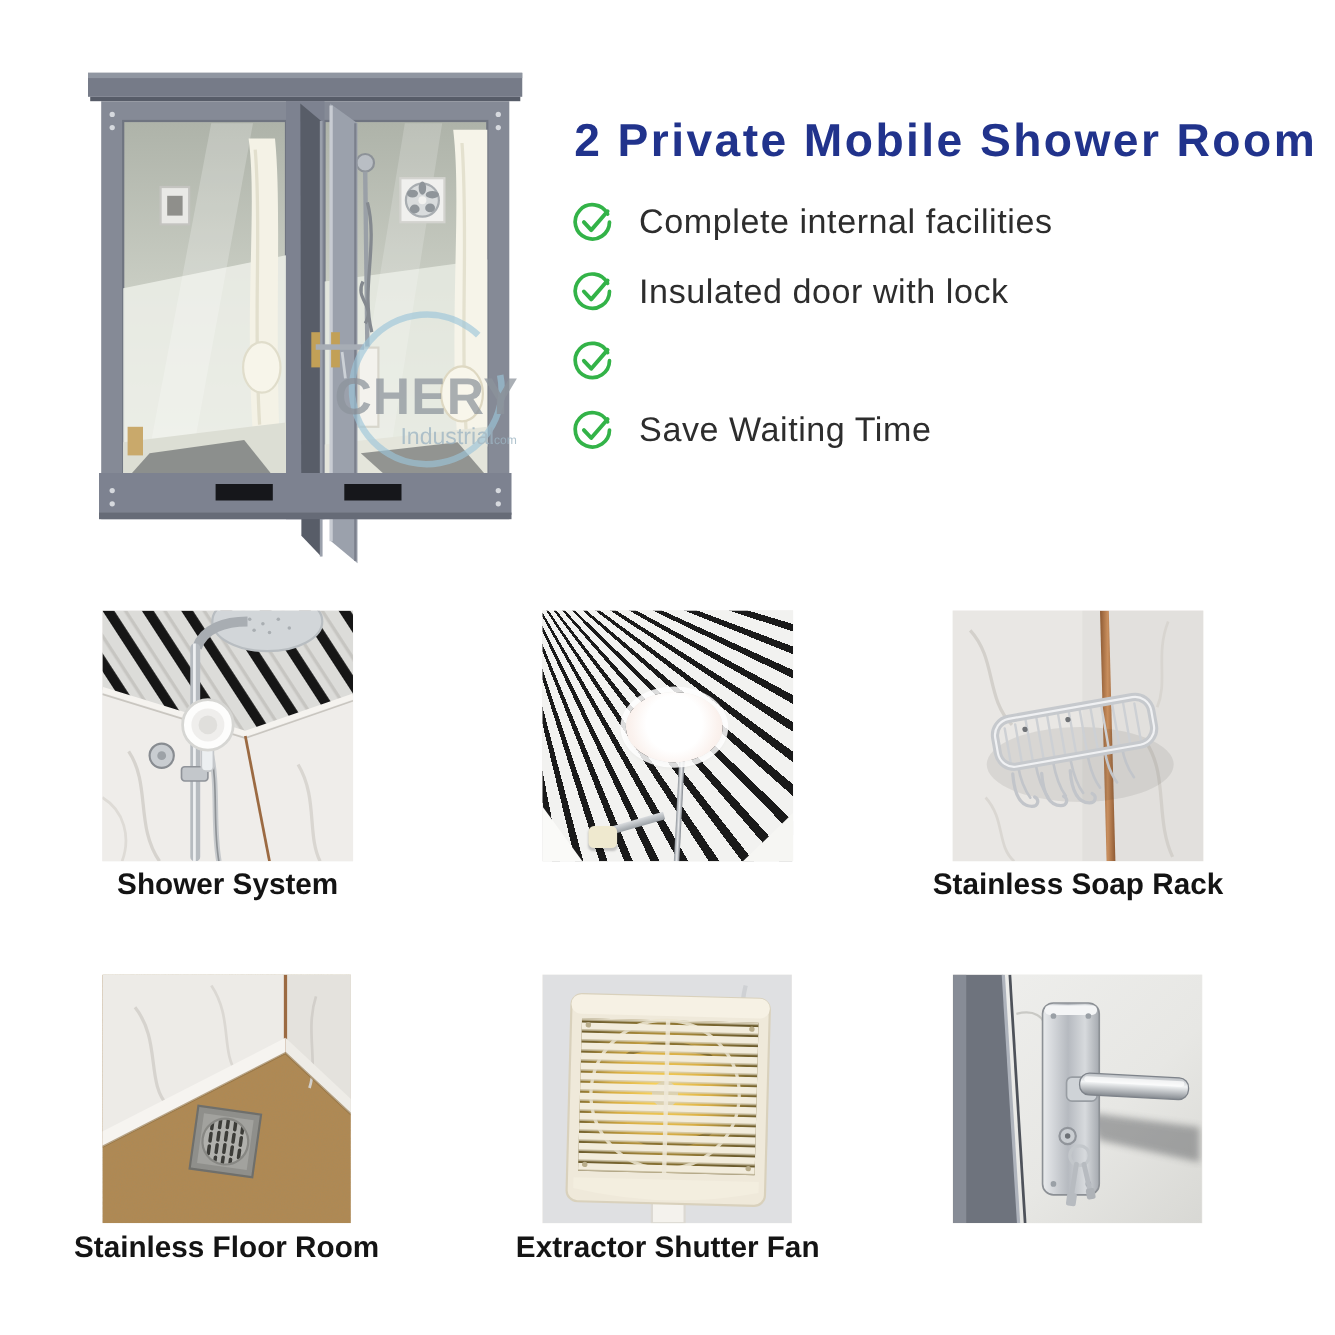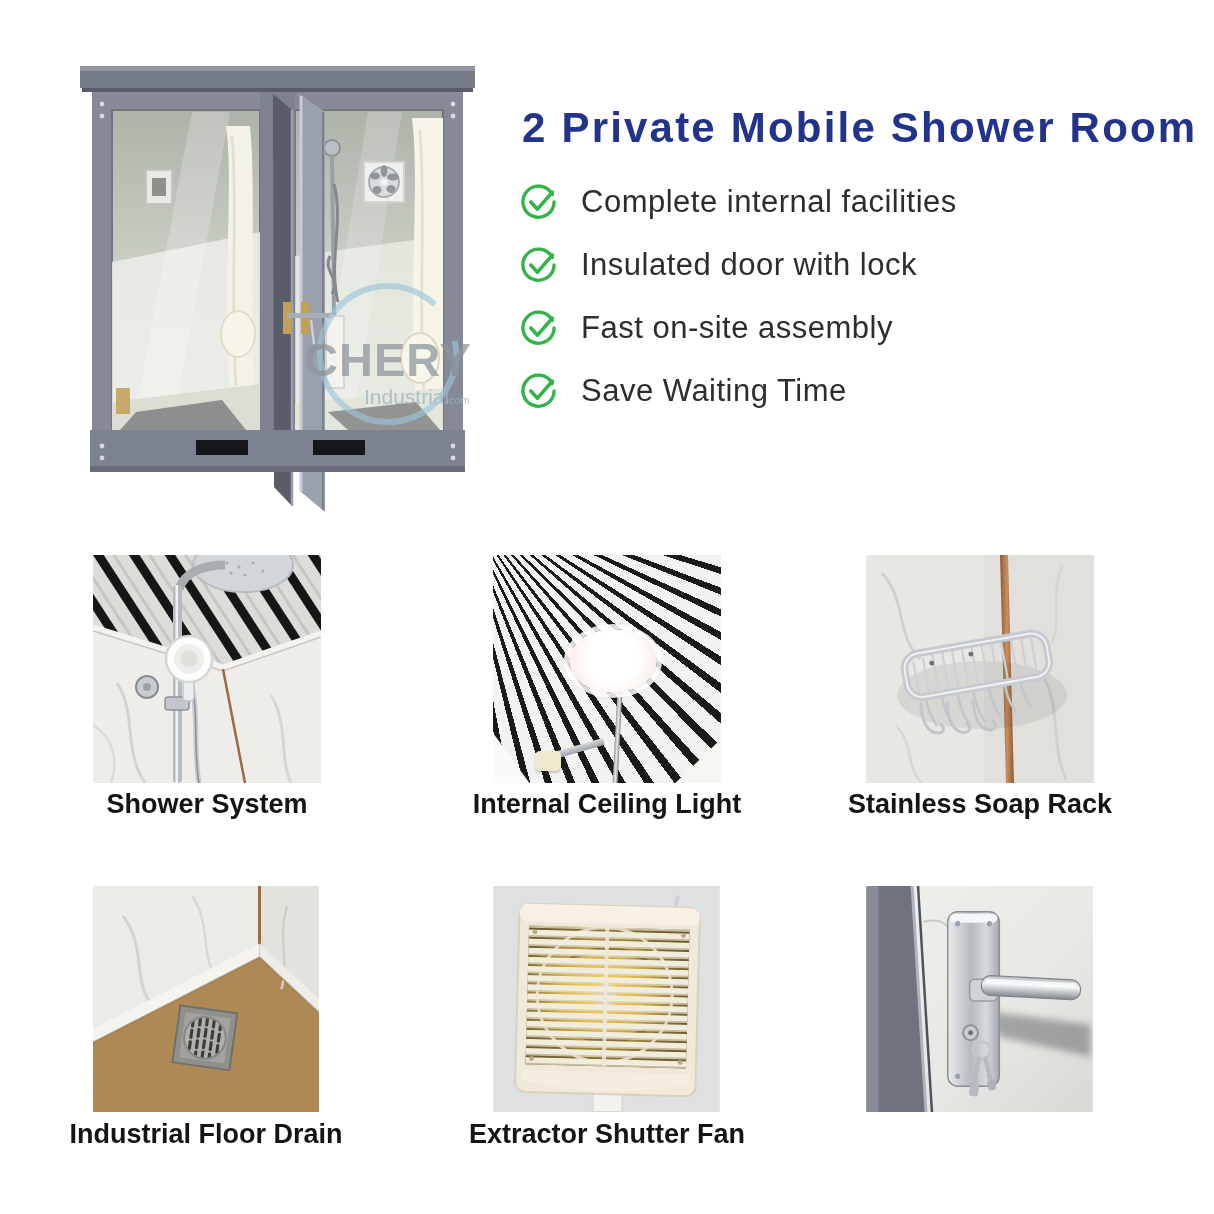--- a/index.html
+++ b/index.html
@@ -144,21 +144,20 @@
         <path d="M33.5 13.2 A15.2 15.2 0 1 0 35.2 20.4" fill="none" stroke="#33b348" stroke-width="3.3" stroke-linecap="round"></path>
         <path d="M12.5 20.5 L19 27.5 L33.5 10.8" fill="none" stroke="#33b348" stroke-width="3.5" stroke-linecap="round" stroke-linejoin="round"></path>
       </svg>
       <span class="label">Insulated door with lock</span>
     </div>
     <div class="benefit">
       <svg class="check" viewBox="0 0 40 40">
         <path d="M33.5 13.2 A15.2 15.2 0 1 0 35.2 20.4" fill="none" stroke="#33b348" stroke-width="3.3" stroke-linecap="round"></path>
         <path d="M12.5 20.5 L19 27.5 L33.5 10.8" fill="none" stroke="#33b348" stroke-width="3.5" stroke-linecap="round" stroke-linejoin="round"></path>
       </svg>
-      <span class="label">Fast on-site assembly</span>
     </div>
     <div class="benefit">
       <svg class="check" viewBox="0 0 40 40">
         <path d="M33.5 13.2 A15.2 15.2 0 1 0 35.2 20.4" fill="none" stroke="#33b348" stroke-width="3.3" stroke-linecap="round"></path>
         <path d="M12.5 20.5 L19 27.5 L33.5 10.8" fill="none" stroke="#33b348" stroke-width="3.5" stroke-linecap="round" stroke-linejoin="round"></path>
       </svg>
       <span class="label">Save Waiting Time</span>
     </div>
   </div>
 
@@ -206,21 +205,20 @@
 
   <div class="photo" style="left:493px;top:555px;width:228px;height:228px;">
     <div style="position:absolute;inset:0;background:repeating-conic-gradient(from 30deg at -18% -30%, #f2f2f0 0deg 2.6deg, #1a1a1a 2.6deg 3.9deg);"></div>
     <div style="position:absolute;left:0;bottom:0;width:228px;height:50px;background:#fafaf8;clip-path:polygon(0 100%,0 0,16% 100%);"></div>
     <div style="position:absolute;right:0;bottom:0;width:228px;height:44px;background:#f6f6f3;clip-path:polygon(100% 0,100% 100%,80% 100%);"></div>
     <div style="position:absolute;left:122px;top:136px;width:5px;height:92px;transform:rotate(3deg);background:linear-gradient(to right,#8f959b,#e8eaec,#7f848b);"></div>
     <div style="position:absolute;left:46px;top:192px;width:66px;height:7px;transform:rotate(-16deg);background:linear-gradient(to bottom,#d9dcdf,#9aa0a5);"></div>
     <div style="position:absolute;left:42px;top:196px;width:26px;height:20px;border-radius:5px;background:#efe9cf;box-shadow:0 2px 2px rgba(0,0,0,.2);"></div>
     <div style="position:absolute;left:76px;top:74px;width:88px;height:64px;border-radius:50%;background:radial-gradient(circle at 50% 45%, #ffffff 0 45%, #fbf2ee 70%, #f3e8e3 100%);box-shadow:0 0 0 5px rgba(255,255,255,.85), 0 3px 6px rgba(0,0,0,.15);"></div>
   </div>
-  <div class="caption" style="left:417px;top:789px;">Internal Ceiling Light</div>
 
   <div class="photo" style="left:866px;top:555px;width:228px;height:228px;">
     <svg viewBox="0 0 228 228">
       <defs>
         <linearGradient id="copper1" x1="0" y1="0" x2="1" y2="0">
           <stop offset="0" stop-color="#8e5a33"></stop>
             <stop offset="0.5" stop-color="#c98f5e"></stop>
             <stop offset="1" stop-color="#8e5a33"></stop>
         </linearGradient>
       </defs>
@@ -300,21 +298,21 @@
         <g clip-path="url(#grate)" stroke="#3c3c38" stroke-width="3.2" stroke-linecap="round" stroke-dasharray="7 4.5">
           <line x1="99" y1="136" x2="99" y2="170"></line>
             <line x1="106" y1="134" x2="106" y2="172"></line>
           <line x1="113" y1="133" x2="113" y2="173"></line>
             <line x1="120" y1="134" x2="120" y2="172"></line>
           <line x1="127" y1="136" x2="127" y2="170"></line>
         </g>
       </g>
     </svg>
   </div>
-  <div class="caption" style="left:16px;top:1119px;">Industrial Floor Drain</div>
+  <div class="caption" style="left:16px;top:1119px;">Stainless Floor Room</div>
 
   <div class="photo" style="left:493px;top:886px;width:227px;height:226px;">
     <svg viewBox="0 0 228 228">
       <defs>
         <radialGradient id="glow" cx="0.46" cy="0.47" r="0.62">
           <stop offset="0" stop-color="#ffd95e"></stop>
             <stop offset="0.45" stop-color="#d8ae44"></stop>
           <stop offset="0.8" stop-color="#7c682f"></stop>
             <stop offset="1" stop-color="#6a5a2c"></stop>
         </radialGradient>

